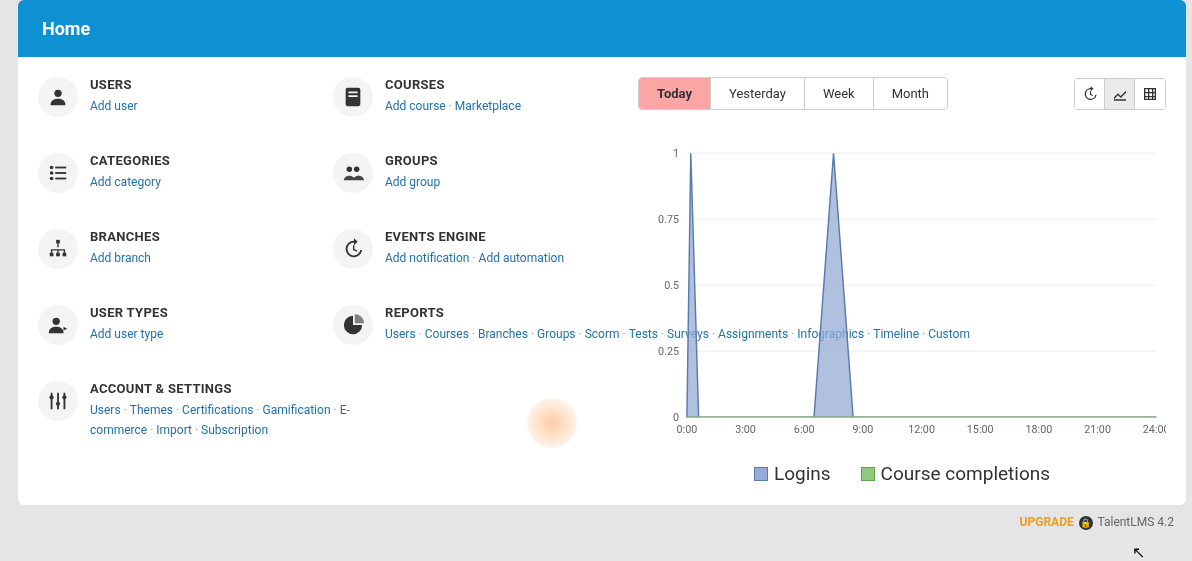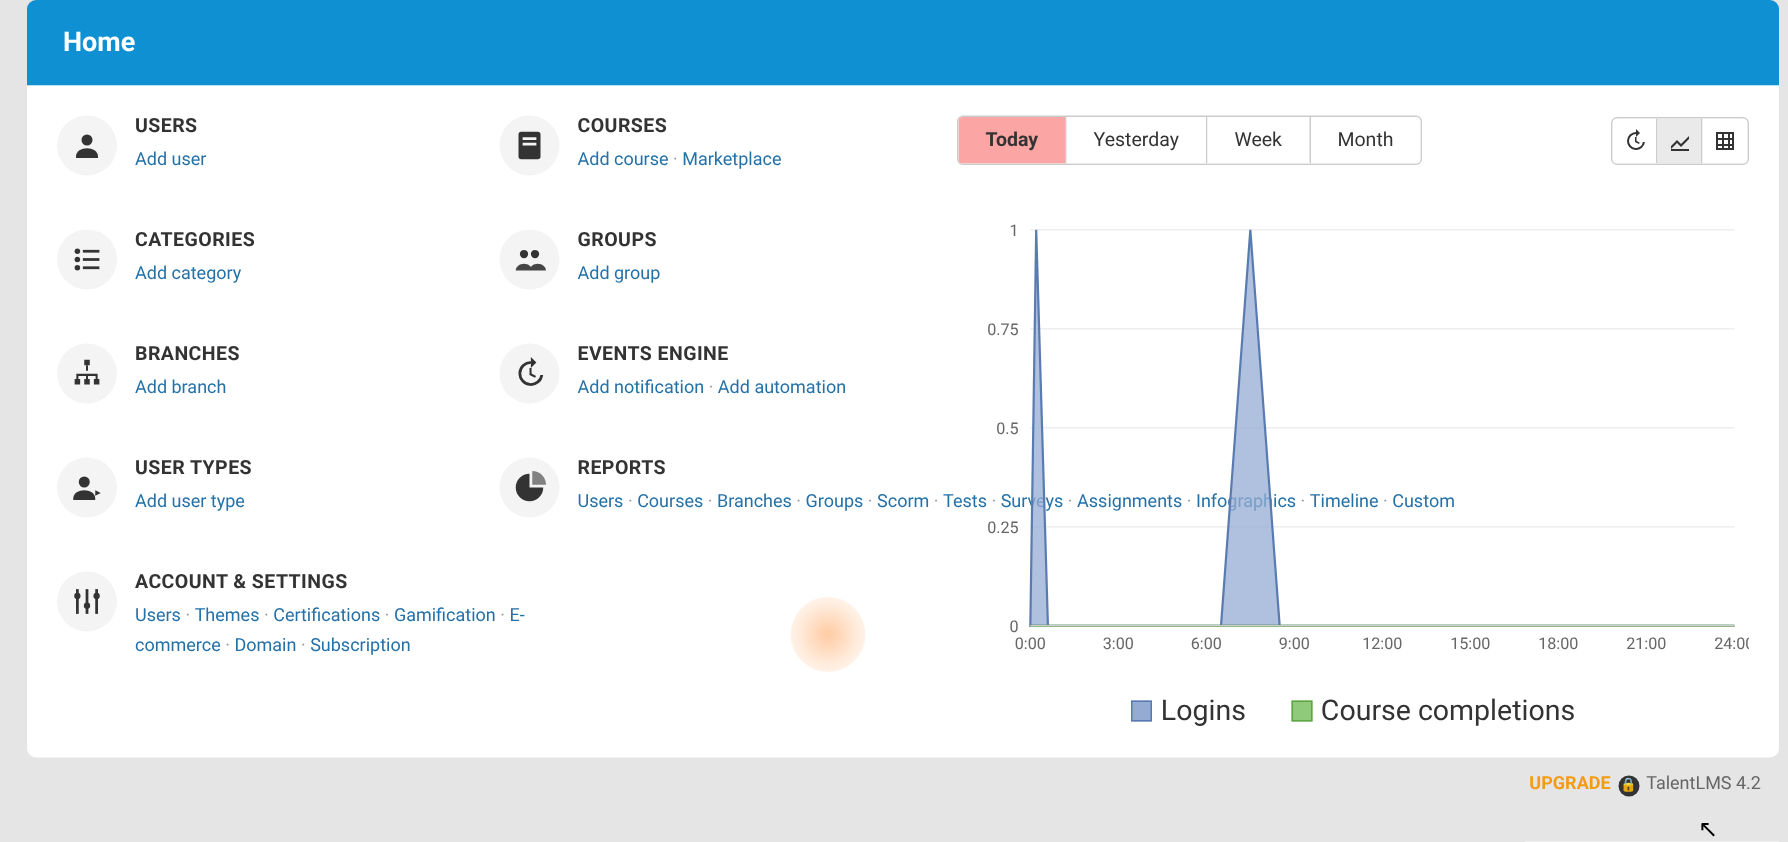--- a/index.html
+++ b/index.html
@@ -157,21 +157,21 @@
               <rect x="4" y="3" width="2" height="18"></rect>
               <rect x="11" y="3" width="2" height="18"></rect>
               <rect x="18" y="3" width="2" height="18"></rect>
               <circle cx="5" cy="8" r="2.3"></circle>
               <circle cx="12" cy="15" r="2.3"></circle>
               <circle cx="19" cy="8" r="2.3"></circle>
             </svg>
           </div>
           <div class="tile-body">
             <a class="tile-title">ACCOUNT &amp; SETTINGS</a>
-            <div class="tile-links"><a>Users</a><span class="sep">·</span><a>Themes</a><span class="sep">·</span><a>Certifications</a><span class="sep">·</span><a>Gamification</a><span class="sep">·</span><a>E-commerce</a><span class="sep">·</span><a>Domain</a><span class="sep">·</span><a>Subscription</a></div>
+            <div class="tile-links"><a>Users</a><span class="sep">·</span><a>Themes</a><span class="sep">·</span><a>Certifications</a><span class="sep">·</span><a>Gamification</a><span class="sep">·</span><a>E-commerce</a><span class="sep">·</span><a>Import</a><span class="sep">·</span><a>Subscription</a></div>
           </div>
         </div>
       </div>
     <div class="right">
       <div class="toolbar">
         <div class="tabs" id="tabs">
             <div class="tab active">Today</div>
             <div class="tab">Yesterday</div>
             <div class="tab">Week</div>
             <div class="tab">Month</div>

